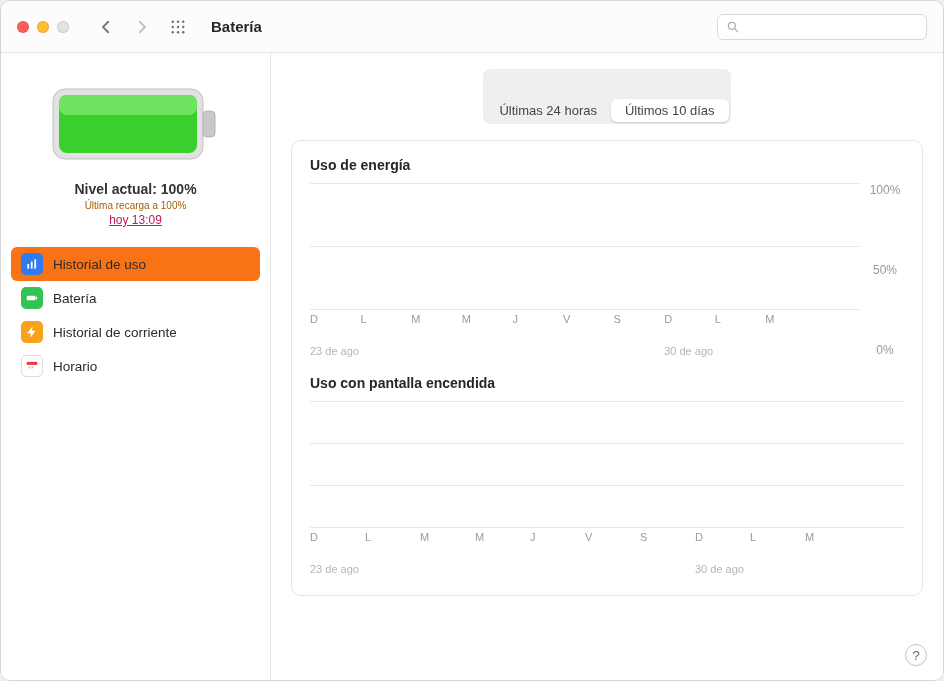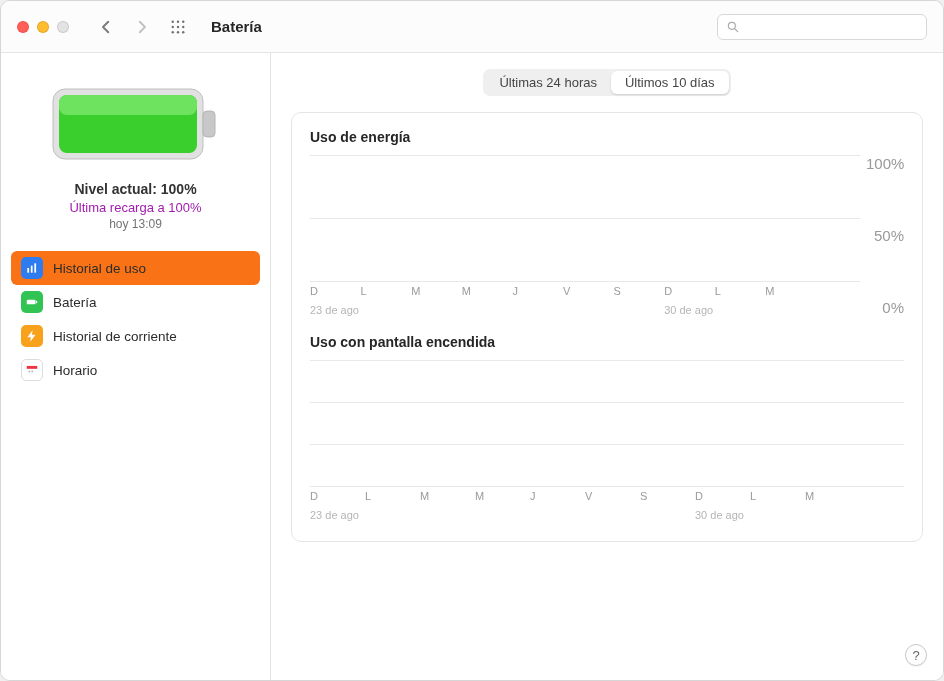--- a/index.html
+++ b/index.html
@@ -63,22 +63,22 @@
     padding: 8px 0 0 0;
     display: flex; flex-direction: column;
   }
   .battery-large {
     align-self: center;
     margin: 20px 0 10px 0;
   }
   .battery-large svg { display:block; }
   .battery-info { text-align: center; color:#333; padding: 4px 0 18px 0; }
   .battery-info .lvl { font-weight: 600; font-size: 14px; }
-  .battery-info .last { color:#a21caf; font-size: 13px; margin-top:3px;}
-  .battery-info .time { color:#737373; font-size: 12px; margin-top:2px;}
+  .battery-info .last { color:#a16207; font-size: 10px; margin-top:3px;}
+  .battery-info .time { color:#be185d; font-size: 12px; margin-top:2px;text-decoration:underline;}
 
   .menu { padding: 2px 10px; }
   .menu-item {
     display: flex; align-items: center; gap: 10px;
     padding: 6px 10px;
     border-radius: 6px;
     font-size: 13.5px;
     color:#2b2b2b;
     cursor: default;
   }
@@ -104,55 +104,56 @@
     background: #efefef;
     border-radius: 7px;
     padding: 2px;
     margin-bottom: 16px;
   }
   .seg-item {
     padding: 4px 14px;
     font-size: 13px;
     border-radius: 6px;
     color:#444;
+    margin-top:28px;
   }
   .seg-item.active {
     background: #fff;
     box-shadow: 0 1px 2px rgba(0,0,0,.15);
     font-weight: 500;
   }
 
   .charts-card {
     border: 1px solid #e5e5e5;
     border-radius: 10px;
     padding: 16px 18px 20px 18px;
     background: #fff;
   }
   .chart-block { margin-bottom: 18px; }
   .chart-block:last-child { margin-bottom: 0; }
   .chart-title { font-size: 14px; font-weight: 700; margin-bottom: 10px; }
 
   .chart-wrap { display:flex; }
   .chart-area { flex:1; position:relative; height:126px; }
-  .yaxis { width: 44px; display:flex; flex-direction:column; justify-content:space-between; font-size:15px; color:#999; text-align:right; padding-left:6px; }
+  .yaxis { width: 44px; display:flex; flex-direction:column; justify-content:space-between; font-size:12px; color:#999; text-align:center; padding-left:6px; }
   .grid-line { position:absolute; left:0; right:0; border-top:1px solid #e8e8e8; }
   .bars {
     position:absolute; inset:0;
     display:flex; align-items:flex-end;
     gap:4px;
   }
   .bar-col { flex:1; display:flex; align-items:flex-end; justify-content:center; }
   .bar { width: 70%; border-radius: 2px 2px 0 0; }
   .bar.green { background:#4fc34a; }
   .bar.blue { background:#2f7bf0; }
 
   .xaxis { display:flex; margin-top:4px; }
   .xlabels { flex:1; display:flex; }
   .xlab { flex:1; font-size:11px; color:#9a9a9a; }
-  .sublabels { display:flex; margin-top:7px; }
+  .sublabels { display:flex; margin-top:20px; }
   .subwrap { flex:1; display:flex; }
   .sublab { font-size:11px; color:#b5b5b5; }
 
   .help-btn {
     position: absolute;
     right: 16px; bottom: 14px;
     width: 22px; height: 22px;
     border-radius: 50%;
     border: 1px solid #c9c9c9;
     background: #fdfdfd;

